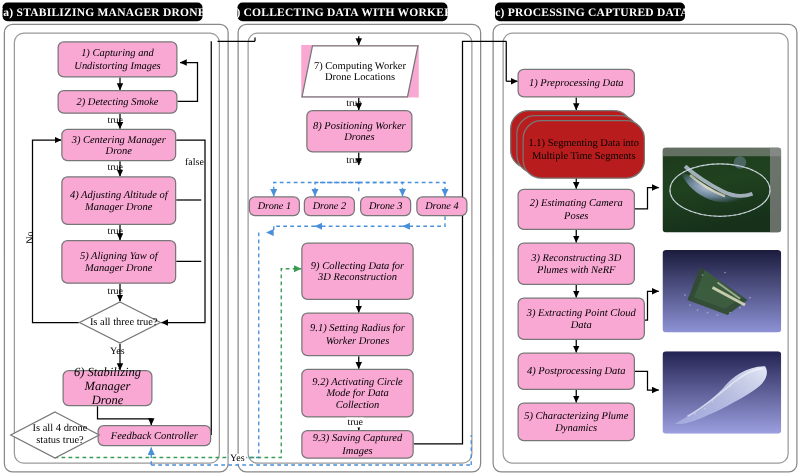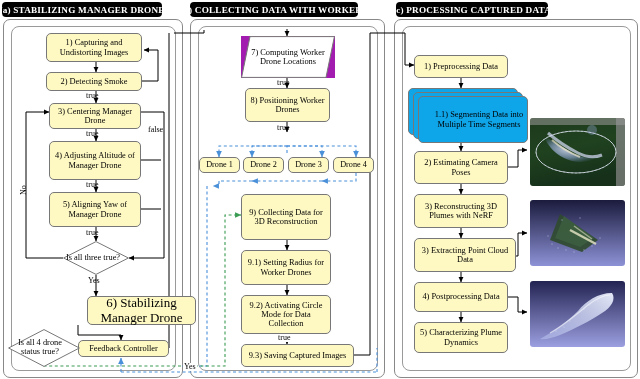--- a/index.html
+++ b/index.html
@@ -4,32 +4,32 @@
 <style>
   html,body{margin:0;padding:0;background:#ffffff;}
   body{width:640px;height:379px;position:relative;overflow:hidden;
        font-family:"Liberation Serif",serif;color:#000;}
   #canvas{position:absolute;left:0;top:0;width:640px;height:379px;}
   .hdr{position:absolute;background:#000;color:#fff;border-radius:4px;
        font-family:"Liberation Serif",serif;font-weight:bold;
        display:flex;align-items:center;justify-content:center;
        letter-spacing:.2px;white-space:nowrap;}
   .panel{position:absolute;border:1px solid #888;border-radius:7px;background:#fff;}
-  .node{position:absolute;border:1px solid #777;border-radius:5px;background:#fef9c3;
+  .node{position:absolute;border:1px solid #777;border-radius:5px;background:#f9a8d4;
         display:flex;align-items:center;justify-content:center;text-align:center;
-        line-height:1.08;box-sizing:border-box;}
-  .para{position:absolute;background:#a21caf;display:flex;align-items:center;
+        line-height:1.08;box-sizing:border-box;font-style:italic;}
+  .para{position:absolute;background:#f9a8d4;display:flex;align-items:center;
         justify-content:center;text-align:center;line-height:1.08;box-sizing:border-box;}
-  .diamond{position:absolute;display:flex;align-items:center;justify-content:flex-start;
+  .diamond{position:absolute;display:flex;align-items:center;justify-content:flex-end;
            text-align:center;line-height:1.06;box-sizing:border-box;}
   .lbl{position:absolute;white-space:nowrap;line-height:1;}
   .vlbl{position:absolute;white-space:nowrap;line-height:1;
         transform:rotate(-90deg);transform-origin:left top;}
   .stack{position:absolute;}
-  .stack .sh{position:absolute;border:1px solid #777;border-radius:5px;background:#0ea5e9;padding-left:12px;}
+  .stack .sh{position:absolute;border:1px solid #777;border-radius:15px;background:#b91c1c;}
   .imgbox{position:absolute;border-radius:3px;overflow:hidden;}
   svg{position:absolute;left:0;top:0;overflow:visible;}
 </style>
 </head>
 <body>
 
 <div class="hdr" style="left:2px;top:2px;width:160px;height:15px;font-size:9.2px;">(a) STABILIZING MANAGER DRONE</div>
 <div class="hdr" style="left:190px;top:2px;width:168px;height:15px;font-size:9.2px;">(b) COLLECTING DATA WITH WORKERS</div>
 <div class="hdr" style="left:396px;top:2px;width:152px;height:15px;font-size:9.2px;">(c) PROCESSING CAPTURED DATA</div>
 
@@ -146,21 +146,21 @@
 </div>
 <div class="node" style="left:49px;top:103px;width:92px;height:26px;font-size:8.4px;padding:1px 3px;">
   <span>3) Centering Manager Drone</span>
 </div>
 <div class="node" style="left:49px;top:141px;width:92px;height:39px;font-size:8.4px;padding:1px 3px;">
   <span>4) Adjusting Altitude of Manager Drone</span>
 </div>
 <div class="node" style="left:49px;top:192px;width:92px;height:35px;font-size:8.4px;padding:1px 3px;">
   <span>5) Aligning Yaw of Manager Drone</span>
 </div>
-<div class="node" style="left:50px;top:296px;width:109px;height:29px;font-size:13px;padding:1px 3px;margin-left:37px;">
+<div class="node" style="left:50px;top:296px;width:72px;height:29px;font-size:10px;padding:1px 3px;">
   <span>6) Stabilizing Manager Drone</span>
 </div>
 <div class="node" style="left:78px;top:340px;width:91px;height:17px;font-size:8.4px;padding:1px 3px;">
   <span>Feedback Controller</span>
 </div>
 
 <div class="diamond" style="left:63px;top:241px;width:66px;height:34px;font-size:8.4px;">
   <svg width="66" height="34" style="position:absolute;left:0;top:0;">
     <polygon points="33,0.6 65.4,17 33,33.4 0.6,17" fill="#fff" stroke="#777" stroke-width="1"></polygon>
   </svg>
@@ -207,21 +207,21 @@
 
 <div class="node" style="left:241px;top:194px;width:90px;height:46px;font-size:8.4px;padding:1px 3px;">
   <span>9) Collecting Data for 3D Reconstruction</span>
 </div>
 <div class="node" style="left:241px;top:250px;width:90px;height:35px;font-size:8.4px;padding:1px 3px;">
   <span>9.1) Setting Radius for Worker Drones</span>
 </div>
 <div class="node" style="left:241px;top:295px;width:90px;height:39px;font-size:8.4px;padding:1px 3px;">
   <span>9.2) Activating Circle Mode for Data Collection</span>
 </div>
-<div class="node" style="left:241px;top:344px;width:113px;height:23px;font-size:8.4px;padding:1px 3px;">
+<div class="node" style="left:241px;top:344px;width:90px;height:23px;font-size:8.4px;padding:1px 3px;">
   <span>9.3) Saving Captured Images</span>
 </div>
 
 <div class="lbl" style="left:277px;top:79px;font-size:8px;">true</div>
 <div class="lbl" style="left:277px;top:124px;font-size:8px;">true</div>
 <div class="lbl" style="left:277px;top:334px;font-size:8px;background:#fff;padding:0 1px;">true</div>
 
 <div class="node" style="left:414px;top:55px;width:94px;height:23px;font-size:8.4px;padding:1px 3px;">
   <span>1) Preprocessing Data</span>
 </div>

